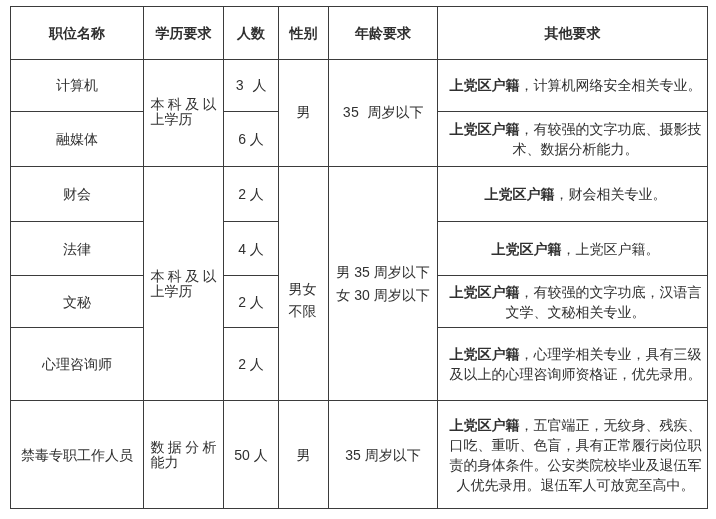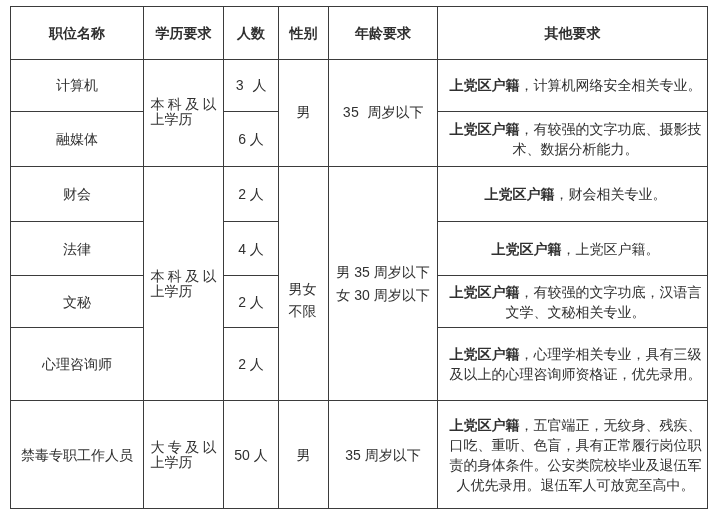--- a/index.html
+++ b/index.html
@@ -152,21 +152,21 @@
       <td>心理咨询师</td>
       <td>2 人</td>
       <td class="other-cell">
         <span class="bold-prefix">上党区户籍</span><span>，心理学相关专业，具有三级及以上的心理咨询师资格证，优先录用。</span>
       </td>
     </tr>
 
     <tr class="r6">
       <td>禁毒专职工作人员</td>
       <td>
-        <div class="edu-justify">大专及以上学历</div>
+        <div class="edu-justify">数据分析能力</div>
       </td>
       <td>50 人</td>
       <td>男</td>
       <td>35 周岁以下</td>
       <td class="other-cell">
         <span class="bold-prefix">上党区户籍</span><span>，五官端正，无纹身、残疾、口吃、重听、色盲，具有正常履行岗位职责的身体条件。公安类院校毕业及退伍军人优先录用。退伍军人可放宽至高中。</span>
       </td>
     </tr>
   </tbody>
     </table>

